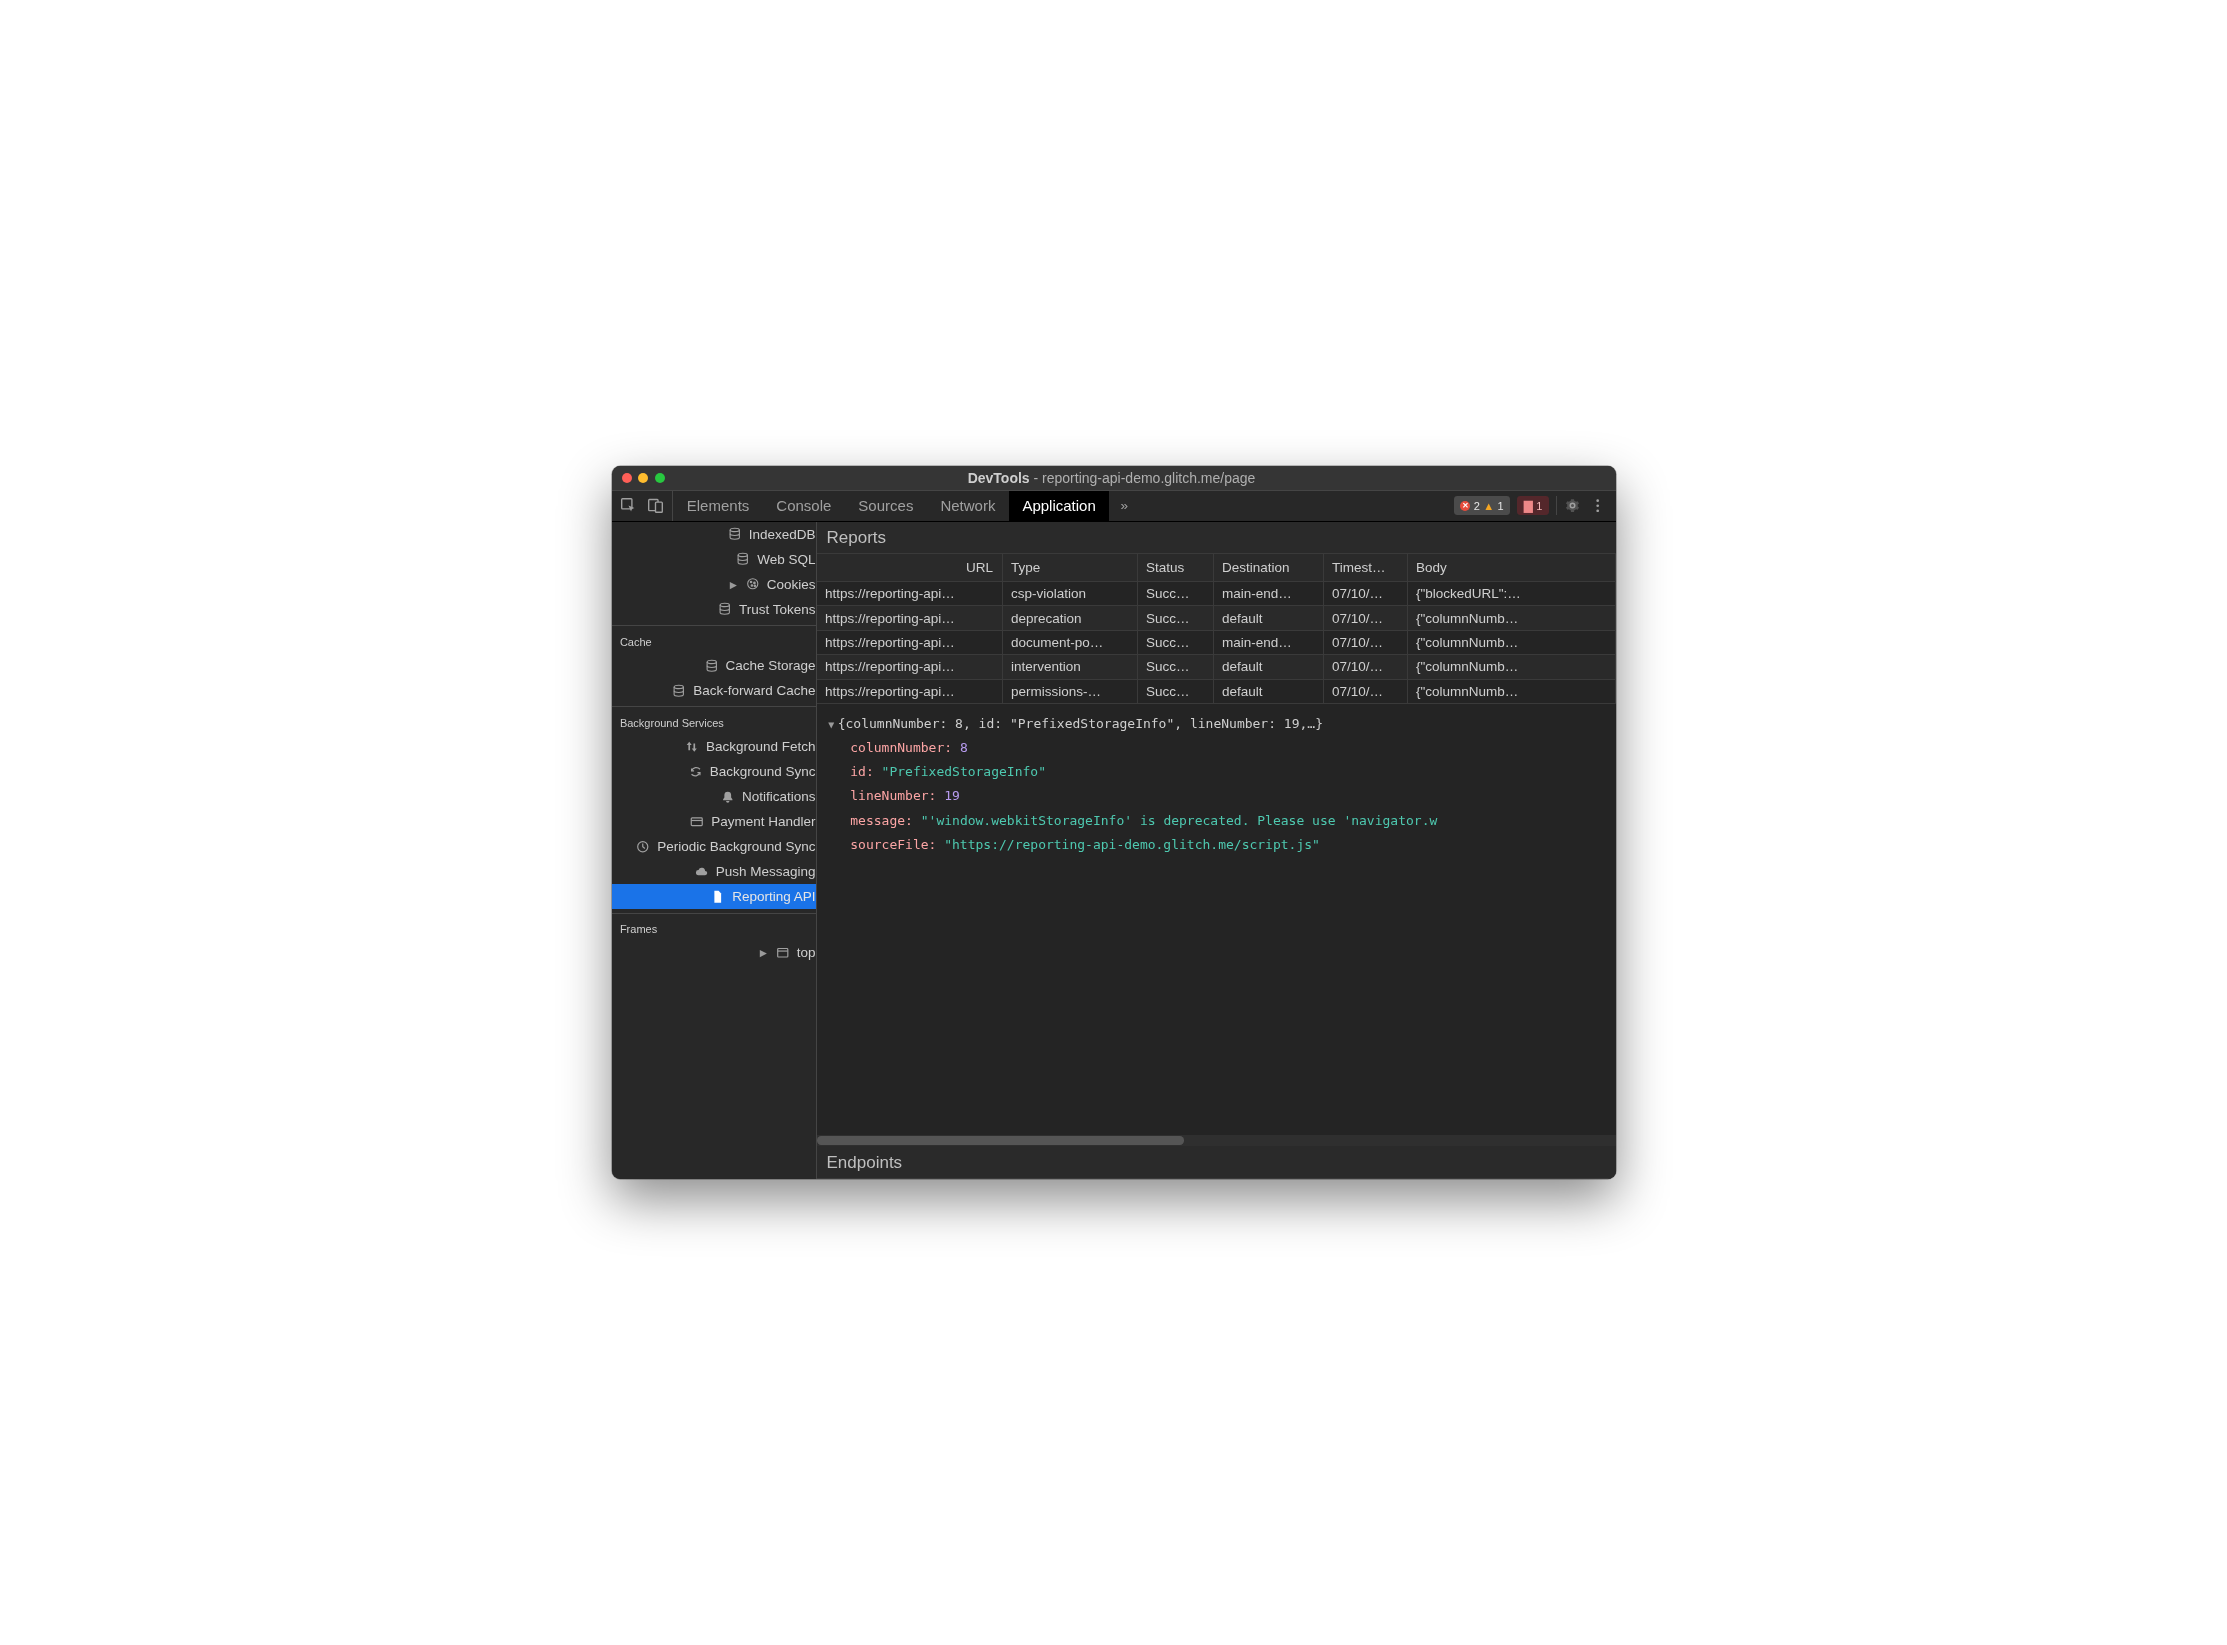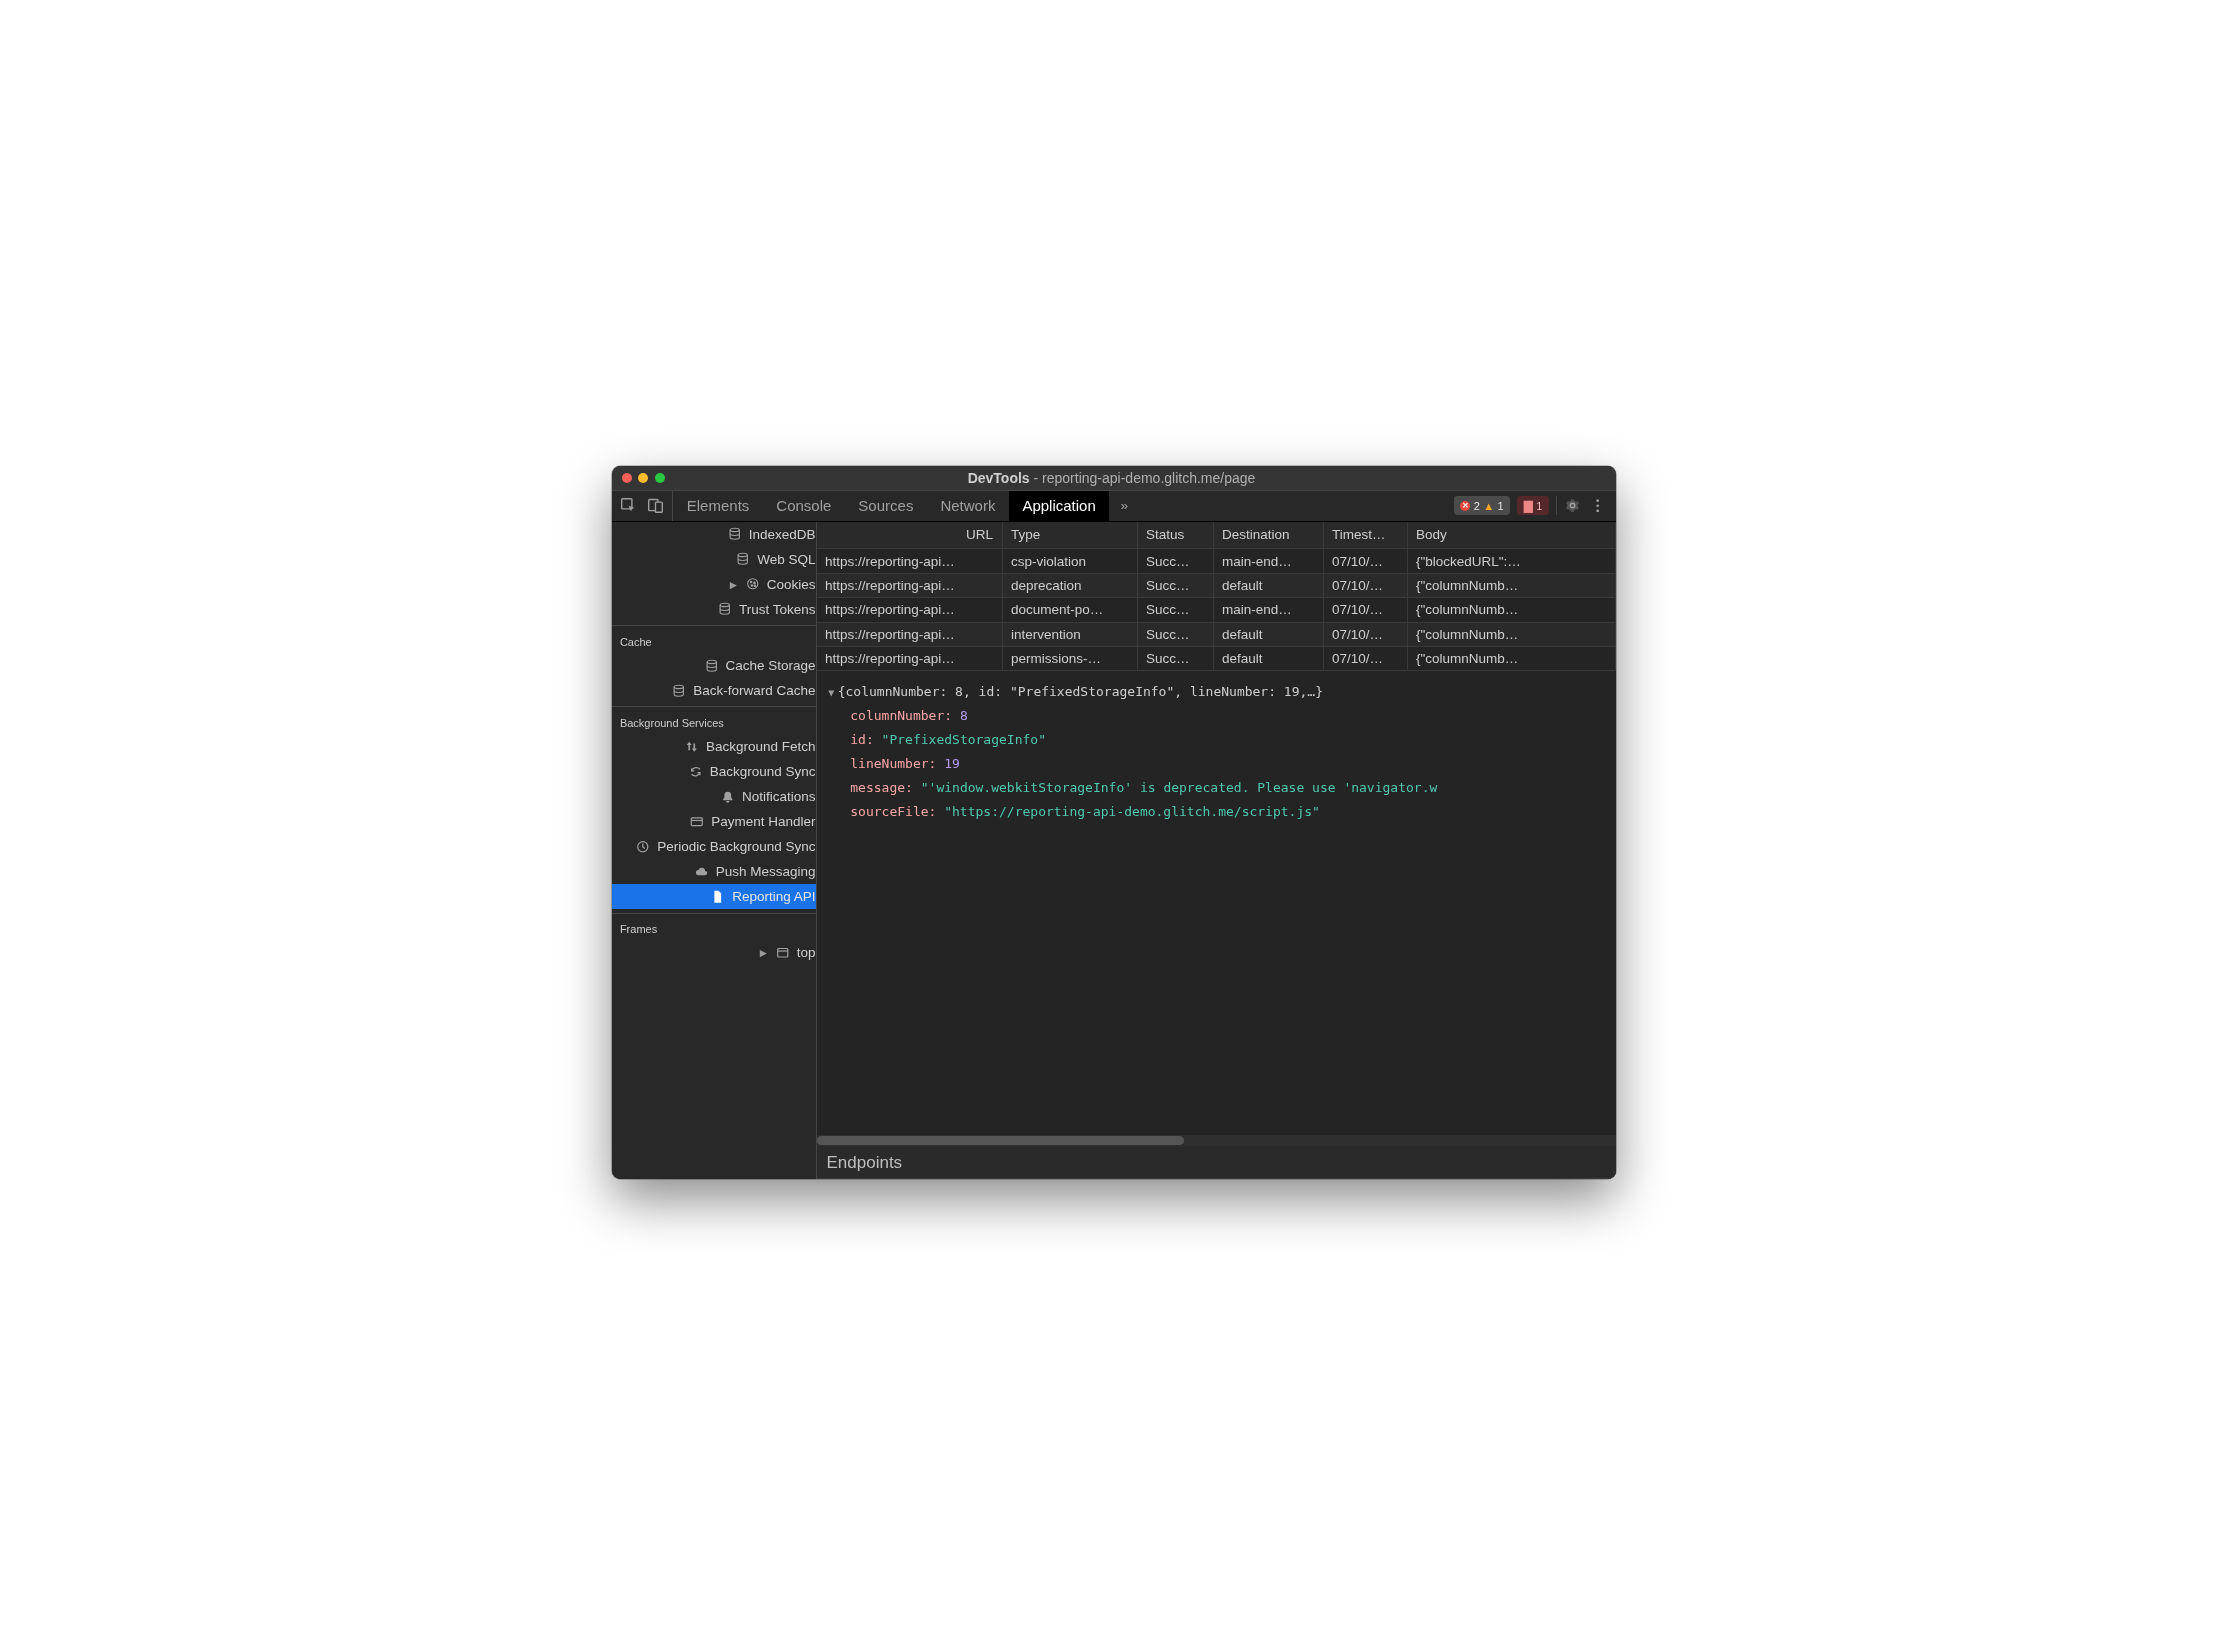--- a/index.html
+++ b/index.html
@@ -282,20 +282,21 @@
                 <rect x="2" y="3" width="12" height="10" rx="1"></rect>
                 <line x1="2" y1="6" x2="14" y2="6"></line>
               </svg>
             </span>
             <span>top</span>
           </div>
         </div>
     </div>
 
     <div class="main">
+      <div class="sect-h">Reports</div>
       <div class="reports-table">
         <div class="thead">
           <div class="th c">URL</div>
           <div class="th">Type</div>
           <div class="th">Status</div>
           <div class="th">Destination</div>
           <div class="th">Timest…</div>
           <div class="th">Body</div>
         </div>
         <div id="report-rows">

